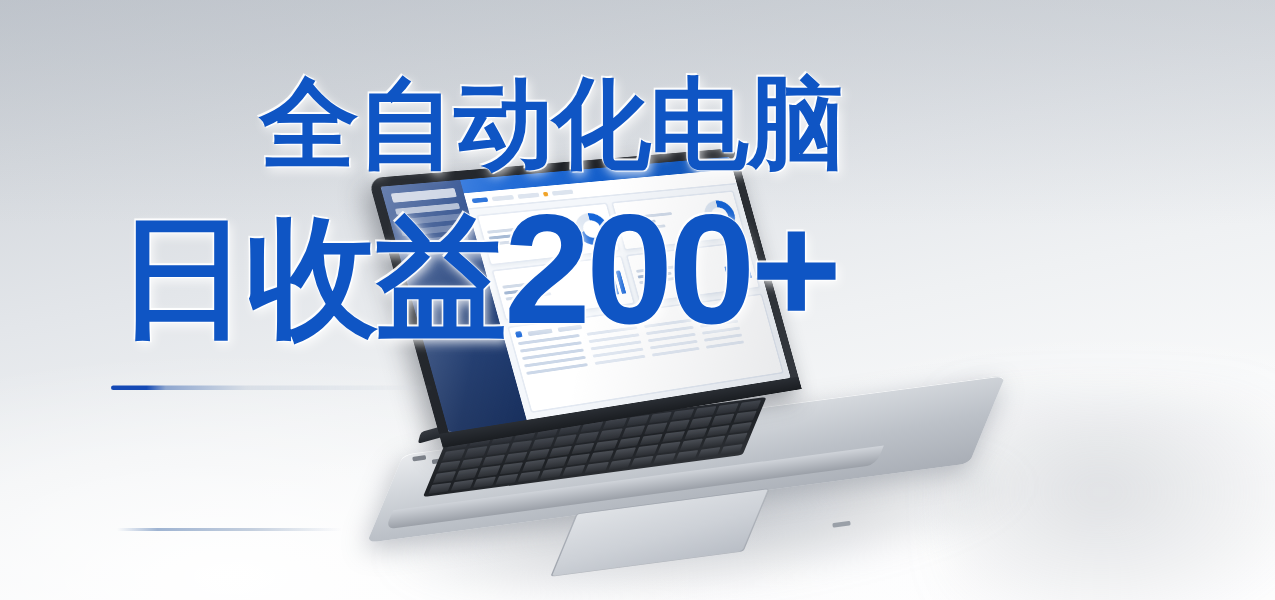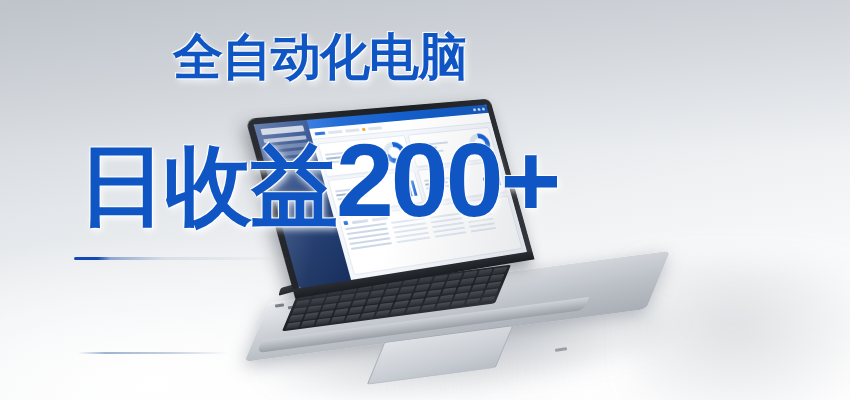--- a/index.html
+++ b/index.html
@@ -238,21 +238,21 @@
     color: #0f55c4;
     letter-spacing: -1px;
     line-height: 1;
     white-space: nowrap;
     text-shadow:
       0 0 2px rgba(255,255,255,0.95),
       1px 1px 0 rgba(255,255,255,0.9),
       -1px -1px 0 rgba(255,255,255,0.9),
       2px 3px 7px rgba(255,255,255,0.85);
   }
-  .line1 { left: 173px; top: 36px; font-size: 50px; font-family: Liberation Mono, monospace; }
+  .line1 { left: 173px; top: 49px; font-size: 66px; }
   .line2 { left: 78px; top: 128px; font-size: 88px; letter-spacing: -2px; }
   .line2 .num { font-size: 104px; letter-spacing: -3px; }
 
   .accent-line {
     position: absolute;
     left: 74px; top: 257px;
     width: 215px; height: 3px;
     z-index: 30;
     background: linear-gradient(90deg, #1449b5 0%, #1449b5 11%, #8ea6cf 17%, #d8dee6 42%, rgba(216,222,230,0) 100%);
     border-radius: 2px;

